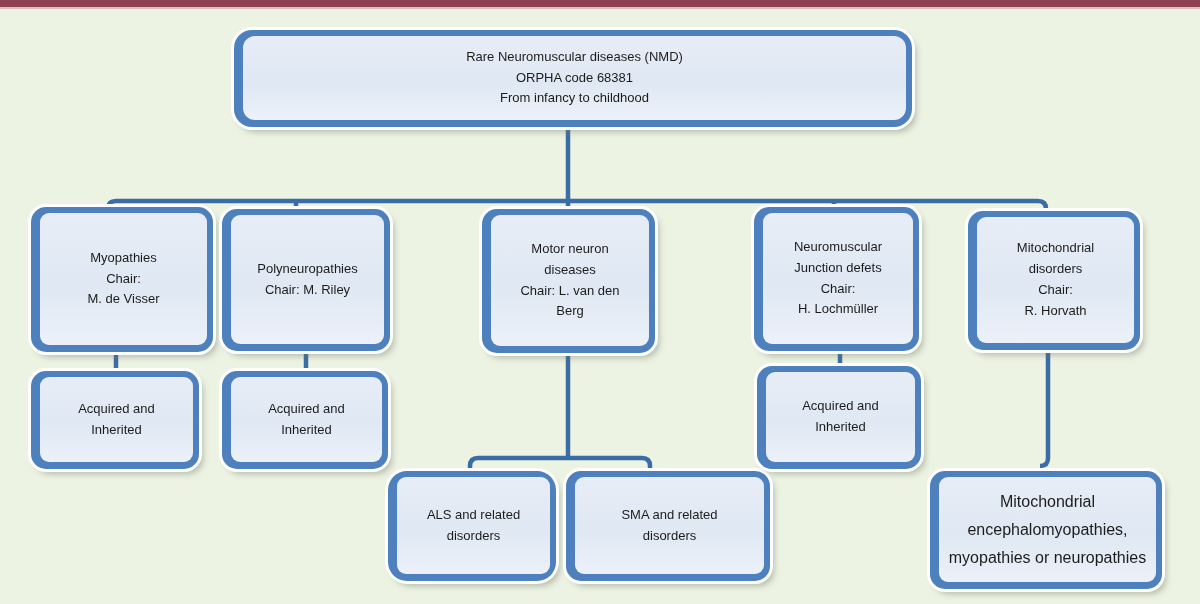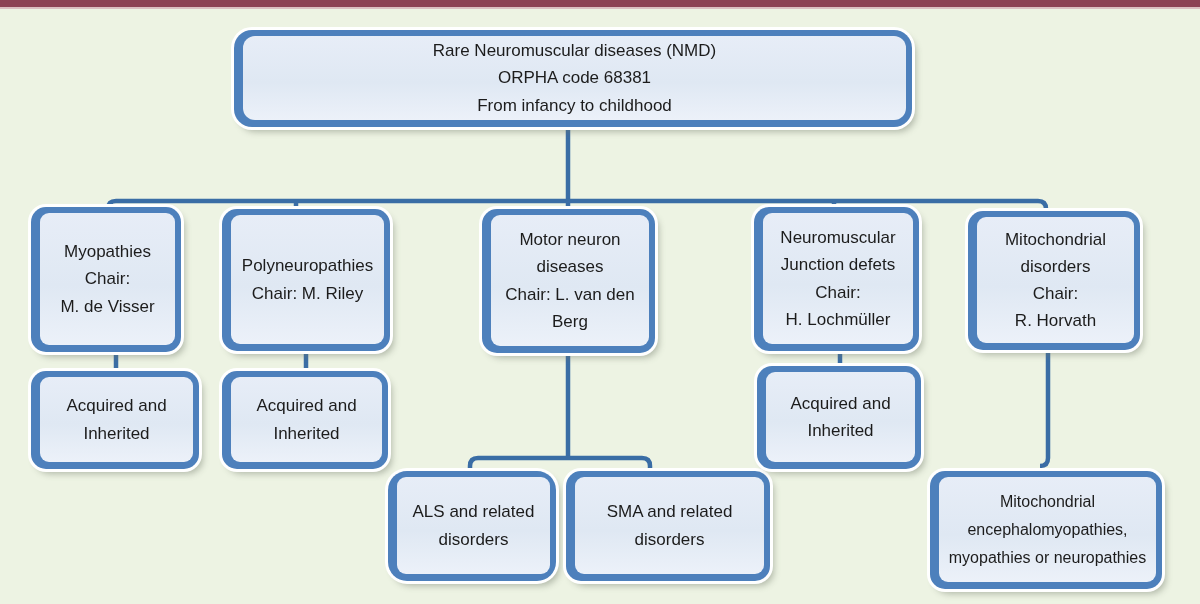--- a/index.html
+++ b/index.html
@@ -40,21 +40,21 @@
     top: 6px; right: 6px; bottom: 7px; left: 9px;
     background: linear-gradient(180deg, #e7edf7 0%, #dfe8f3 55%, #ecf1f9 100%);
     border-radius: 9px;
     display: flex;
     align-items: center;
     justify-content: center;
   }
   .node .txt {
     white-space: pre-line;
     text-align: center;
-    font-size: 17px;
+    font-size: 13px;
     line-height: 1.6;
     color: #1c1c1c;
     padding: 0 4px;
   }
   .node.root { border-radius: 18px; }
   .node.root .inner { border-radius: 12px; }
   .node.small .txt { font-size: 16px; line-height: 1.75; }
 </style>
 </head>
 <body>
@@ -86,21 +86,21 @@
   </svg>
 
   <div class="node root" style="left:234px; top:30px; width:678px; height:97px;">
     <div class="inner">
       <div class="txt">Rare Neuromuscular diseases (NMD)
 ORPHA code 68381
 From infancy to childhood</div>
     </div>
   </div>
 
-  <div class="node" style="left:31px; top:207px; width:150px; height:145px;">
+  <div class="node" style="left:31px; top:207px; width:182px; height:145px;">
     <div class="inner">
       <div class="txt">Myopathies
 Chair:
 M. de Visser</div>
     </div>
   </div>
 
   <div class="node" style="left:222px; top:209px; width:168px; height:142px;">
     <div class="inner">
       <div class="txt">Polyneuropathies

